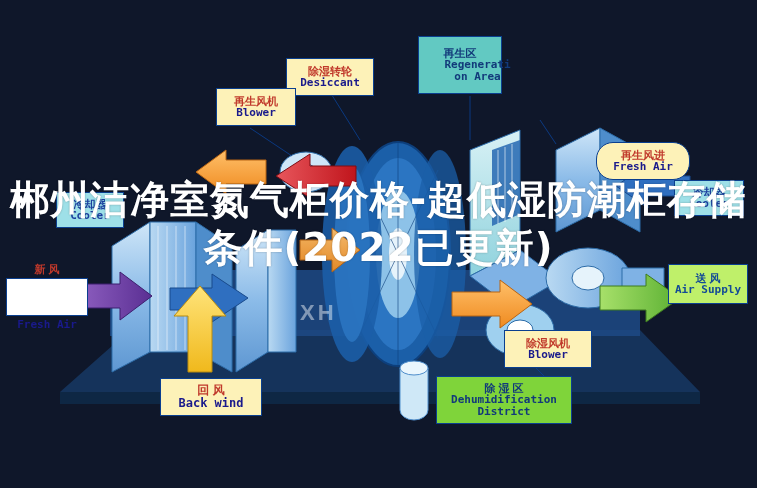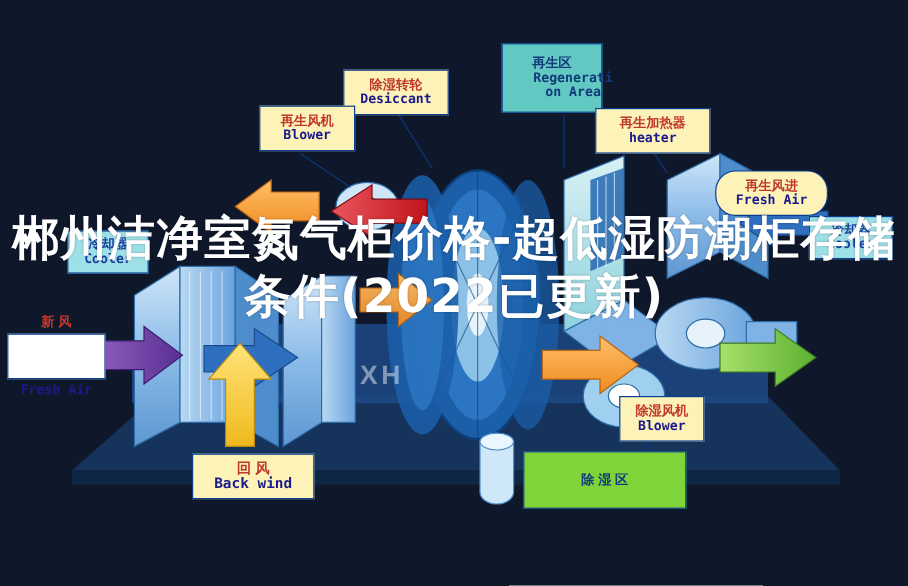--- a/index.html
+++ b/index.html
@@ -242,24 +242,20 @@
     <span class="cn">再生区</span>
     <span class="en">Regenerati
 on Area</span>
   </div>
 
   <div class="lbl v-yellow" style="left:216px;top:88px;width:80px;height:38px;font-size:11px;">
     <span class="cn">再生风机</span>
     <span class="en">Blower</span>
   </div>
 
-  <div class="lbl v-yellow" style="left:496px;top:90px;width:96px;height:38px;font-size:11px;">
-    <span class="cn">再生加热器</span>
-    <span class="en">heater</span>
-  </div>
 
 
   <div class="lbl v-yellow" style="left:596px;top:142px;width:94px;height:38px;font-size:11px;border-radius:17px;">
     <span class="cn">再生风进</span>
     <span class="en">Fresh Air</span>
   </div>
 
   <div class="lbl v-cyan" style="left:56px;top:192px;width:68px;height:36px;font-size:11px;">
     <span class="cn">冷却器</span>
     <span class="en">Cooler</span>
@@ -268,31 +264,37 @@
   <div class="lbl v-cyan" style="left:674px;top:180px;width:70px;height:36px;font-size:11px;">
     <span class="cn">冷却器</span>
     <span class="en">Cooler</span>
   </div>
 
   <div class="lbl v-white" style="left:6px;top:278px;width:82px;height:38px;font-size:11px;gap:43px;">
     <span class="cn">新  风</span>
     <span class="en">Fresh Air</span>
   </div>
 
+  <div class="lbl v-lgreen" style="left:668px;top:264px;width:80px;height:40px;font-size:11px;">
+    <span class="cn">送  风</span>
+    <span class="en">Air Supply</span>
+  </div>
 
   <div class="lbl v-yellow" style="left:160px;top:378px;width:102px;height:38px;font-size:12px;">
     <span class="cn">回  风</span>
     <span class="en">Back wind</span>
   </div>
 
-  <div class="lbl v-yellow" style="left:516px;top:330px;width:71px;height:38px;font-size:11px;">
+  <div class="lbl v-yellow" style="left:504px;top:330px;width:88px;height:38px;font-size:11px;">
     <span class="cn">除湿风机</span>
     <span class="en">Blower</span>
   </div>
 
   <div class="lbl v-green" style="left:436px;top:376px;width:136px;height:48px;font-size:11px;">
     <span class="cn">除 湿 区</span>
+    <span class="en">Dehumidification
+District</span>
   </div>
 
   <div id="ghost">XH</div>
 
   <div id="watermark">郴州洁净室氮气柜价格-超低湿防潮柜存储条件(2022已更新)</div>
 </div>
 
 </body></html>

